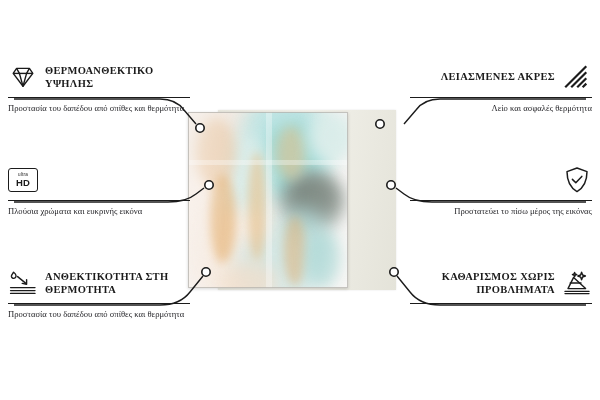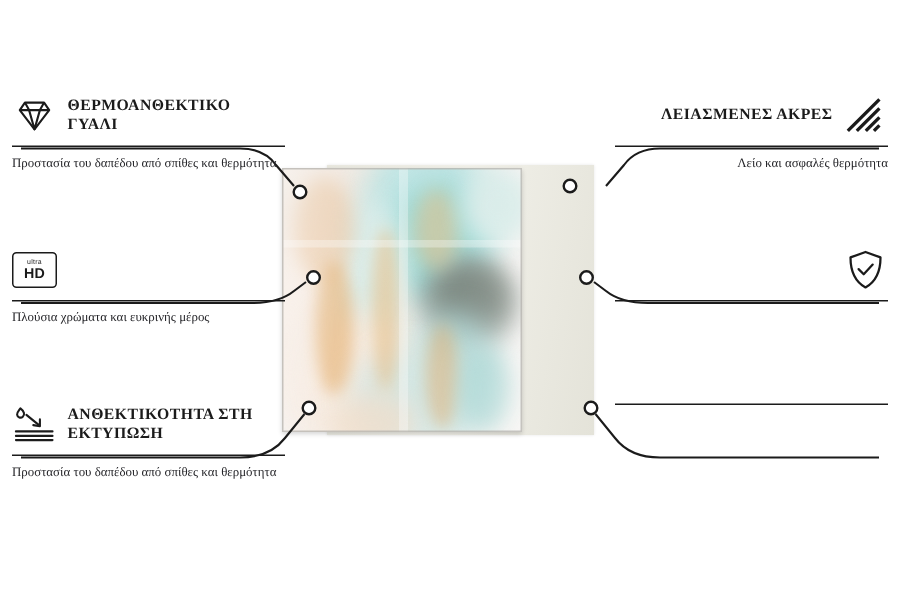--- a/index.html
+++ b/index.html
@@ -211,54 +211,54 @@
   <div class="f-head">
     <span class="f-icon">
       <svg width="26" height="24" viewBox="0 0 26 24">
         <g fill="none" stroke="#1b1b1b" stroke-width="1.4" stroke-linejoin="round">
           <path d="M3.2,8.4 L6.6,3.4 H19.4 L22.8,8.4 L13,21.2 Z"></path>
           <path d="M3.2,8.4 H22.8"></path>
           <path d="M6.6,3.4 L9.4,8.4 L13,21.2 L16.6,8.4 L19.4,3.4"></path>
         </g>
       </svg>
     </span>
-    <span class="f-title">ΘΕΡΜΟΑΝΘΕΚΤΙΚΟ ΓΥΑΛΙ</span>
+    <span class="f-title">ΘΕΡΜΟΑΝΘΕΚΤΙΚΟ ΥΨΗΛΗΣ</span>
   </div>
   <div class="f-rule"></div>
   <div class="f-desc">Προστασία του δαπέδου από σπίθες και θερμότητα</div>
 </div>
 
 <div class="feature left row-2">
   <div class="f-head">
     <span class="f-icon">
       <span class="hd-badge">
         <span class="u">ultra</span>
         <span class="h">HD</span>
       </span>
     </span>
   </div>
   <div class="f-rule"></div>
-  <div class="f-desc">Πλούσια χρώματα και ευκρινής μέρος</div>
+  <div class="f-desc">Πλούσια χρώματα και ευκρινής εικόνα</div>
 </div>
 
 <div class="feature left row-3">
   <div class="f-head">
     <span class="f-icon">
       <svg width="30" height="26" viewBox="0 0 30 26">
         <g fill="none" stroke="#1b1b1b" stroke-width="1.4" stroke-linecap="round" stroke-linejoin="round">
           <path d="M5.6,2.2 C8.4,4.2 8.6,6.6 7.2,7.8 C5.9,9.0 3.6,8.3 3.4,6.4 C3.3,4.8 4.6,3.6 5.6,2.2 Z"></path>
           <path d="M9.6,6.6 L18.2,13.6"></path>
           <path d="M18.6,9.6 L18.6,14.2 L14.2,13.4"></path>
           <path d="M2.6,17.6 H27.0"></path>
           <path d="M2.6,20.6 H27.0"></path>
           <path d="M2.6,23.4 H27.0"></path>
         </g>
       </svg>
     </span>
-    <span class="f-title">ΑΝΘΕΚΤΙΚΟΤΗΤΑ ΣΤΗ ΕΚΤΥΠΩΣΗ</span>
+    <span class="f-title">ΑΝΘΕΚΤΙΚΟΤΗΤΑ ΣΤΗ ΘΕΡΜΟΤΗΤΑ</span>
   </div>
   <div class="f-rule"></div>
   <div class="f-desc">Προστασία του δαπέδου από σπίθες και θερμότητα</div>
 </div>
 
 <div class="feature right row-1">
   <div class="f-head">
     <span class="f-icon">
       <svg width="28" height="26" viewBox="0 0 28 26">
         <g stroke="#1b1b1b" stroke-width="2.2" stroke-linecap="square">
@@ -280,17 +280,33 @@
     <span class="f-icon">
       <svg width="26" height="28" viewBox="0 0 26 28">
         <g fill="none" stroke="#1b1b1b" stroke-width="1.5" stroke-linecap="round" stroke-linejoin="round">
           <path d="M13,2.0 L23.0,5.6 C23.0,15.0 19.8,21.8 13,25.6 C6.2,21.8 3.0,15.0 3.0,5.6 Z"></path>
           <path d="M8.4,13.4 L11.8,16.8 L17.8,10.4"></path>
         </g>
       </svg>
     </span>
   </div>
   <div class="f-rule"></div>
+  <div class="f-desc">Προστατεύει το πίσω μέρος της εικόνας</div>
 </div>
 
 <div class="feature right row-3">
+  <div class="f-head">
+    <span class="f-icon">
+      <svg width="30" height="26" viewBox="0 0 30 26">
+        <g fill="none" stroke="#1b1b1b" stroke-width="1.4" stroke-linecap="round" stroke-linejoin="round">
+          <path d="M6.0,18.6 L11.6,7.4 L23.6,18.6 Z"></path>
+          <path d="M8.2,13.0 L19.0,13.0"></path>
+          <path d="M3.0,21.4 H27.0"></path>
+          <path d="M3.0,23.6 H27.0"></path>
+          <path d="M19.6,2.2 L20.6,5.0 L23.4,6.0 L20.6,7.0 L19.6,9.8 L18.6,7.0 L15.8,6.0 L18.6,5.0 Z"></path>
+          <path d="M12.6,2.4 L13.2,4.0 L14.8,4.6 L13.2,5.2 L12.6,6.8 L12.0,5.2 L10.4,4.6 L12.0,4.0 Z"></path>
+        </g>
+      </svg>
+    </span>
+    <span class="f-title">ΚΑΘΑΡΙΣΜΟΣ ΧΩΡΙΣ ΠΡΟΒΛΗΜΑΤΑ</span>
+  </div>
   <div class="f-rule"></div>
 </div>
 
 </body></html>

